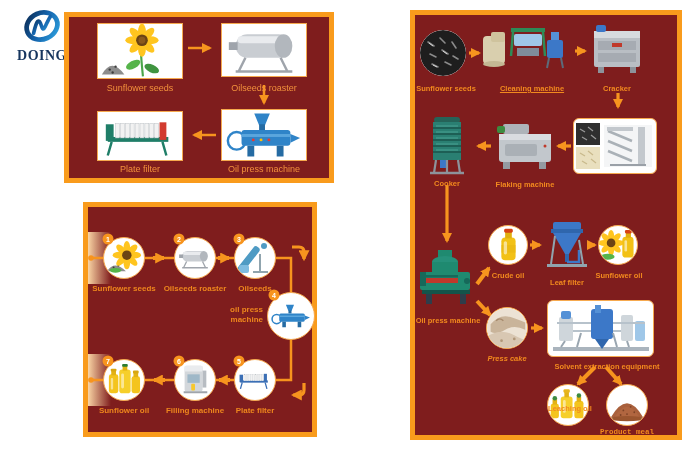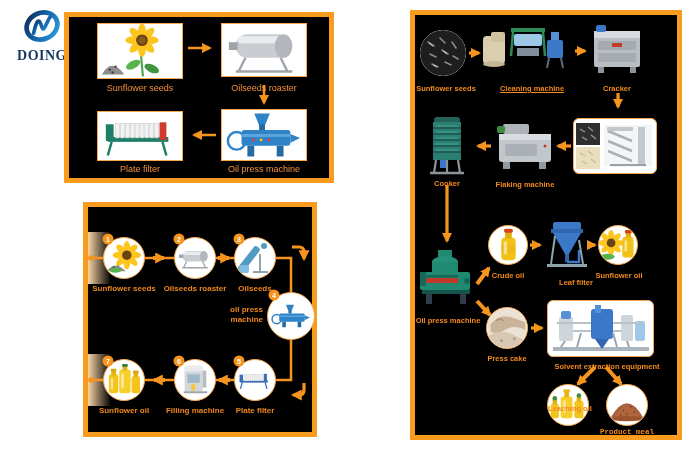--- a/index.html
+++ b/index.html
@@ -1,18 +1,18 @@
 <!DOCTYPE html>
 <html><head>
 <meta charset="utf-8">
 <style>
   html,body{margin:0;padding:0;background:#fff;}
   .canvas{position:relative;width:700px;height:450px;background:#fff;overflow:hidden;
           font-family:"Liberation Sans",sans-serif;}
-  .panel{position:absolute;border:5px solid #F99B1C;background:#000000;box-sizing:border-box;}
+  .panel{position:absolute;border:5px solid #F99B1C;background:#7f1d1d;box-sizing:border-box;}
   .inner{position:absolute;left:0;top:0;right:0;bottom:0;}
   .conn{position:absolute;left:0;top:0;width:100%;height:100%;}
   .imgbox{position:absolute;border:1.5px solid #F6A94E;background:#fff;box-sizing:border-box;
           display:flex;align-items:center;justify-content:center;overflow:hidden;}
   .pic{position:absolute;display:flex;align-items:center;justify-content:center;}
   .circ{position:absolute;border:1px solid #F6A94E;border-radius:50%;background:#fff;
         display:flex;align-items:center;justify-content:center;overflow:hidden;box-sizing:border-box;}
   .circ.noborder{border:none;}
   .lbl{position:absolute;transform:translateX(-50%);white-space:nowrap;text-align:center;line-height:1.2;}
   .lbl1{color:#F2913C;font-size:9px;}
@@ -445,21 +445,21 @@
         <svg width="44" height="50" viewBox="0 0 44 50">
           <rect x="8" y="2" width="28" height="8" rx="2" fill="#3c78c8"></rect>
           <rect x="6" y="9" width="32" height="4" fill="#2f66ad"></rect>
           <polygon points="8,13 36,13 24,34 20,34" fill="#3c78c8"></polygon>
           <rect x="20" y="34" width="4" height="8" fill="#2f66ad"></rect>
           <path d="M22 42 H34 V30" stroke="#3c78c8" stroke-width="2.5" fill="none"></path>
           <path d="M10 16 L6 44 M34 20 L38 44" stroke="#90a4ae" stroke-width="2"></path>
           <rect x="2" y="44" width="40" height="3" fill="#90a4ae"></rect>
         </svg>
       </div>
-      <div class="lbl lbl3" style="left:149px;top:263px;padding-left:24px;">Leaf filter</div>
+      <div class="lbl lbl3" style="left:140px;top:263px;padding-left:24px;">Leaf filter</div>
 
       <div class="circ" style="left:183px;top:210px;width:40px;height:40px;">
         <svg width="40" height="37" viewBox="0 0 44 40">
           <g transform="translate(14 17)">
             <g fill="#ffc51f">
               <ellipse cx="0" cy="-8" rx="3.5" ry="7"></ellipse>
                 <ellipse cx="0" cy="-8" rx="3.5" ry="7" transform="rotate(45)"></ellipse>
               <ellipse cx="0" cy="-8" rx="3.5" ry="7" transform="rotate(90)"></ellipse>
                 <ellipse cx="0" cy="-8" rx="3.5" ry="7" transform="rotate(135)"></ellipse>
               <ellipse cx="0" cy="-8" rx="3.5" ry="7" transform="rotate(180)"></ellipse>
@@ -481,21 +481,21 @@
       <div class="circ" style="left:71px;top:292px;width:42px;height:42px;">
         <svg width="42" height="42" viewBox="0 0 44 44">
           <circle cx="22" cy="22" r="22" fill="#ece2d4"></circle>
           <path d="M4 18 Q14 6 26 10 T42 16 L42 24 Q30 18 20 24 T4 26 Z" fill="#c9b49a"></path>
           <path d="M2 30 Q16 22 30 30 T44 32 L44 44 L2 44 Z" fill="#d8c7b2"></path>
           <path d="M10 14 q4 -4 8 0" stroke="#a78a6d" fill="none" stroke-width="1.5"></path>
           <circle cx="30" cy="34" r="1.5" fill="#b09779"></circle>
             <circle cx="16" cy="36" r="1.5" fill="#b09779"></circle>
         </svg>
       </div>
-      <div class="lbl lbl3" style="left:92px;top:339px;">Press cake</div>
+      <div class="lbl lbl3" style="left:92px;top:339px;font-style:italic;">Press cake</div>
 
       <div class="imgbox" style="left:132px;top:285px;width:107px;height:57px;border-radius:6px;">
         <svg width="100" height="52" viewBox="0 0 100 52">
           <rect x="2" y="44" width="96" height="4" fill="#aab4bd"></rect>
           <rect x="8" y="14" width="14" height="24" rx="2" fill="#cfd6db"></rect>
           <rect x="10" y="8" width="10" height="8" rx="2" fill="#5591d6"></rect>
           <rect x="70" y="12" width="12" height="26" rx="2" fill="#cfd6db"></rect>
           <rect x="84" y="18" width="10" height="20" rx="2" fill="#9fc7e8"></rect>
           <path d="M6 20 H94 M22 28 H70" stroke="#b7c2cb" stroke-width="2"></path>
           <rect x="40" y="6" width="22" height="30" rx="3" fill="#3c78c8"></rect>

